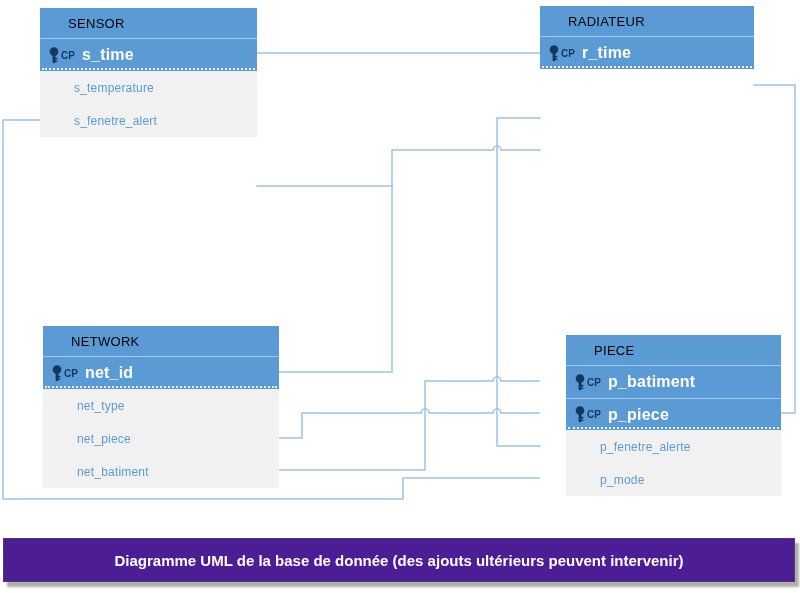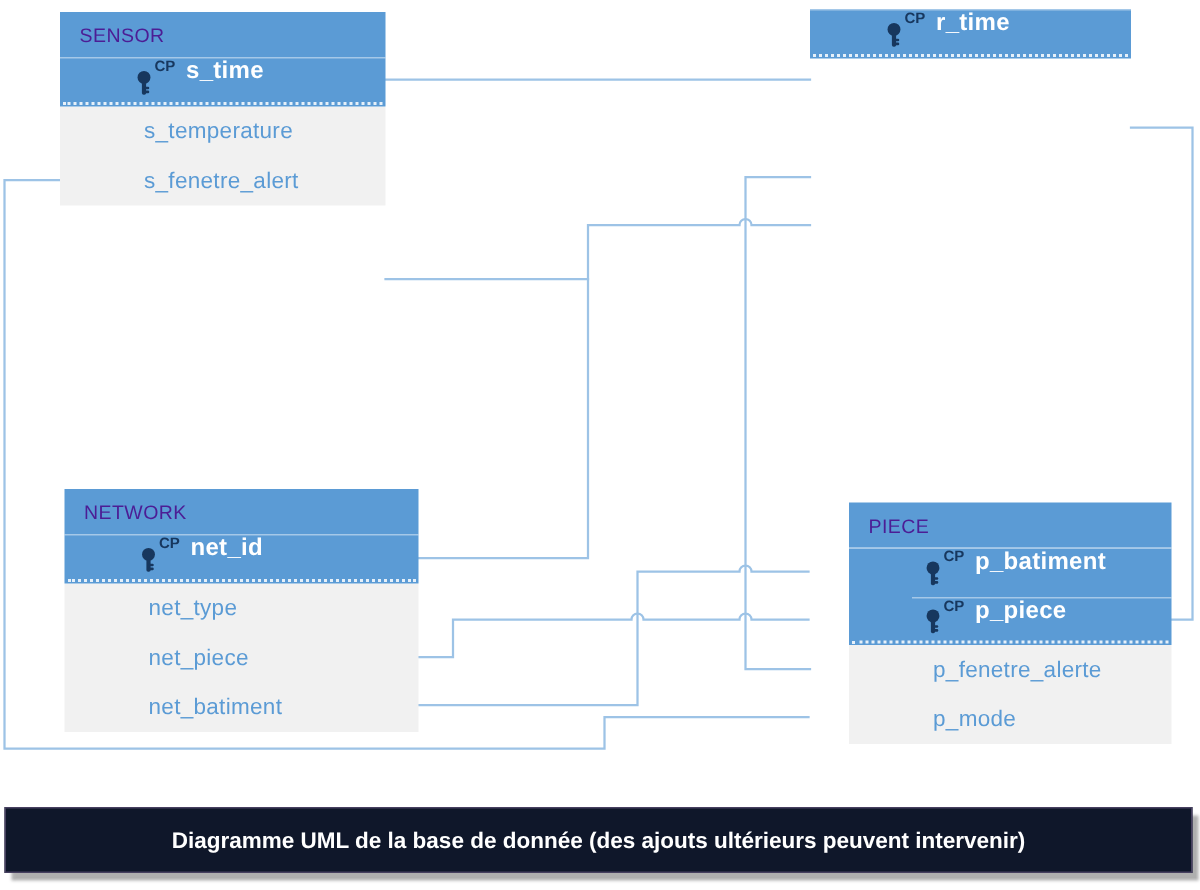--- a/index.html
+++ b/index.html
@@ -3,45 +3,45 @@
 <meta charset="utf-8">
 <style>
   html, body { margin: 0; padding: 0; background: #ffffff; }
   .stage {
     position: relative; width: 800px; height: 593px;
     background: #ffffff; overflow: hidden;
     font-family: "Liberation Sans", sans-serif;
   }
   .entity { position: absolute; }
   .thead {
-    height: 30px; background: #5b9bd5; color: #4c1d95;
+    height: 30px; background: #5b9bd5; color: #000000;
     font-size: 13px; letter-spacing: .3px;
-    display: flex; align-items: center; padding-left: 13px;
+    display: flex; align-items: center; padding-left: 28px;
     box-sizing: border-box;
   }
   .keys { background: #5b9bd5; position: relative; border-top: 1px solid rgba(255,255,255,.45); }
   .keys::after {
     content: ""; position: absolute; left: 2px; right: 2px; bottom: 1px;
     border-top: 2px dotted rgba(255,255,255,.85);
   }
-  .keyrow { height: 32px; display: flex; padding-left: 8px; box-sizing: border-box; margin-left: 42px; }
+  .keyrow { height: 32px; display: flex; align-items: center; padding-left: 8px; box-sizing: border-box; }
   .keyrow + .keyrow { border-top: 1px solid rgba(255,255,255,.45); }
   .keyicon { width: 13px; display: flex; align-items: center; }
   .cp { width: 21px; font-size: 10px; font-weight: 700; color: #17375e; }
   .kname { color: #ffffff; font-size: 16px; font-weight: 700; letter-spacing: .2px; }
   .rows { background: #f1f1f1; }
   .row {
     height: 33px; display: flex; align-items: center;
-    padding-left: 56px; box-sizing: border-box;
-    color: #5b9bd5; font-size: 15px; letter-spacing: .2px;
+    padding-left: 34px; box-sizing: border-box;
+    color: #5b9bd5; font-size: 12px; letter-spacing: .2px;
   }
   .wires { position: absolute; left: 0; top: 0; }
   .caption {
     position: absolute; left: 3px; right: 5px; top: 538px; height: 44px;
-    background: #0f172a; border: 1px solid #474060;
+    background: #4c1d95; border: 1px solid #474060;
     box-shadow: 4px 5px 2px rgba(110,110,110,.55);
     display: flex; align-items: center; justify-content: center;
     color: #ffffff; font-size: 15px; font-weight: 700;
     box-sizing: border-box;
   }
 </style>
 </head>
 <body>
 
 <div class="stage">
@@ -81,20 +81,21 @@
       <div class="row">
           <span>s_temperature</span>
         </div>
       <div class="row">
           <span>s_fenetre_alert</span>
         </div>
     </div>
   </div>
 
   <div class="entity" style="left:540px; top:6px; width:214px">
+    <div class="thead">RADIATEUR</div>
     <div class="keys">
       <div class="keyrow">
         <span class="keyicon">
           <svg width="12" height="17" viewBox="0 0 12 17">
               <g fill="#17375e">
             <circle cx="6" cy="4.6" r="4.3"></circle>
             <rect x="4.6" y="7.6" width="2.8" height="8.6" rx="1.2"></rect>
             <rect x="6" y="10.8" width="3.5" height="1.7" rx=".8"></rect>
             <rect x="6" y="13.4" width="3.5" height="1.7" rx=".8"></rect>
           </g>

